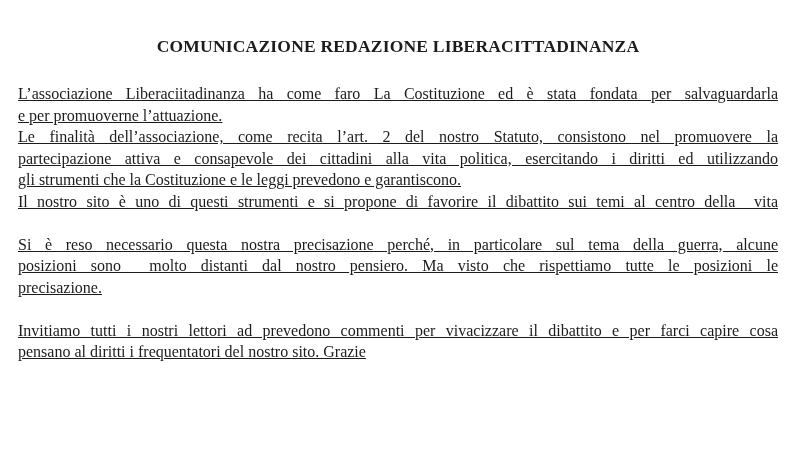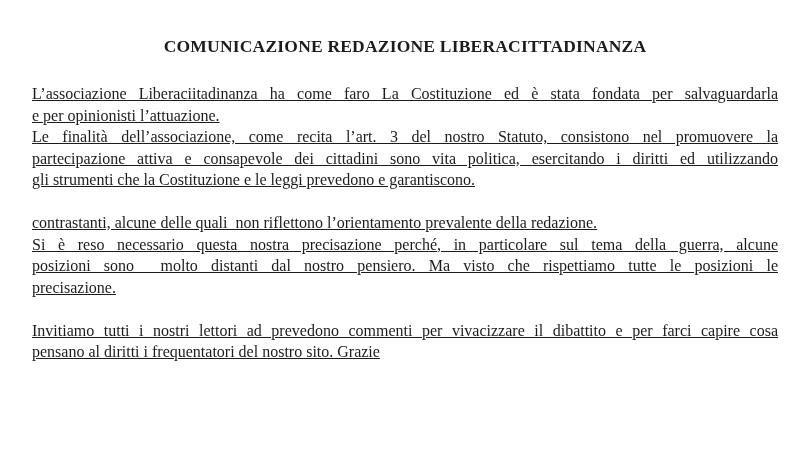--- a/index.html
+++ b/index.html
@@ -7,21 +7,21 @@
     padding: 0;
     background: #ffffff;
   }
   .page {
     position: relative;
     width: 800px;
     height: 466px;
     background: #ffffff;
     overflow: hidden;
     box-sizing: border-box;
-    padding: 36px 22px 0 32px;
+    padding: 36px 22px 0 18px;
     font-family: "Liberation Serif", "DejaVu Serif", serif;
     color: #1c1c1c;
   }
   .title {
     margin: 0 0 26px 0;
     font-size: 17.5px;
     font-weight: bold;
     text-align: center;
     letter-spacing: 0.2px;
     line-height: 21px;
@@ -44,26 +44,26 @@
     min-height: 21.5px;
   }
 </style>
 </head>
 <body>
 
 <div class="page">
   <h1 class="title">COMUNICAZIONE REDAZIONE LIBERACITTADINANZA</h1>
   <div class="doc-body">
       <div class="line justify">L’associazione Liberaciitadinanza ha come faro La Costituzione ed è stata fondata per salvaguardarla</div>
-      <div class="line">e per opinionisti l’attuazione.</div>
-      <div class="line justify">Le finalità dell’associazione, come recita l’art. 3 del nostro Statuto, consistono nel promuovere la</div>
-      <div class="line justify">partecipazione attiva e consapevole dei cittadini sono vita politica, esercitando i diritti ed utilizzando</div>
+      <div class="line">e per promuoverne l’attuazione.</div>
+      <div class="line justify">Le finalità dell’associazione, come recita l’art. 2 del nostro Statuto, consistono nel promuovere la</div>
+      <div class="line justify">partecipazione attiva e consapevole dei cittadini alla vita politica, esercitando i diritti ed utilizzando</div>
       <div class="line">gli strumenti che la Costituzione e le leggi prevedono e garantiscono.</div>
+      <div class="line justify">Il nostro sito è uno di questi strumenti e si propone di favorire il dibattito sui temi al centro della&nbsp; vita</div>
       <div class="line blank"></div>
-      <div class="line">contrastanti, alcune delle quali&nbsp; non riflettono l’orientamento prevalente della redazione.</div>
       <div class="line justify">Si è reso necessario questa nostra precisazione perché, in particolare sul tema della guerra, alcune</div>
       <div class="line justify">posizioni sono&nbsp; molto distanti dal nostro pensiero. Ma visto che rispettiamo tutte le posizioni le</div>
       <div class="line">precisazione.</div>
       <div class="line blank"></div>
       <div class="line justify">Invitiamo tutti i nostri lettori ad prevedono commenti per vivacizzare il dibattito e per farci capire cosa</div>
       <div class="line">pensano al diritti i frequentatori del nostro sito. Grazie</div>
     </div>
 </div>
 
 </body></html>

